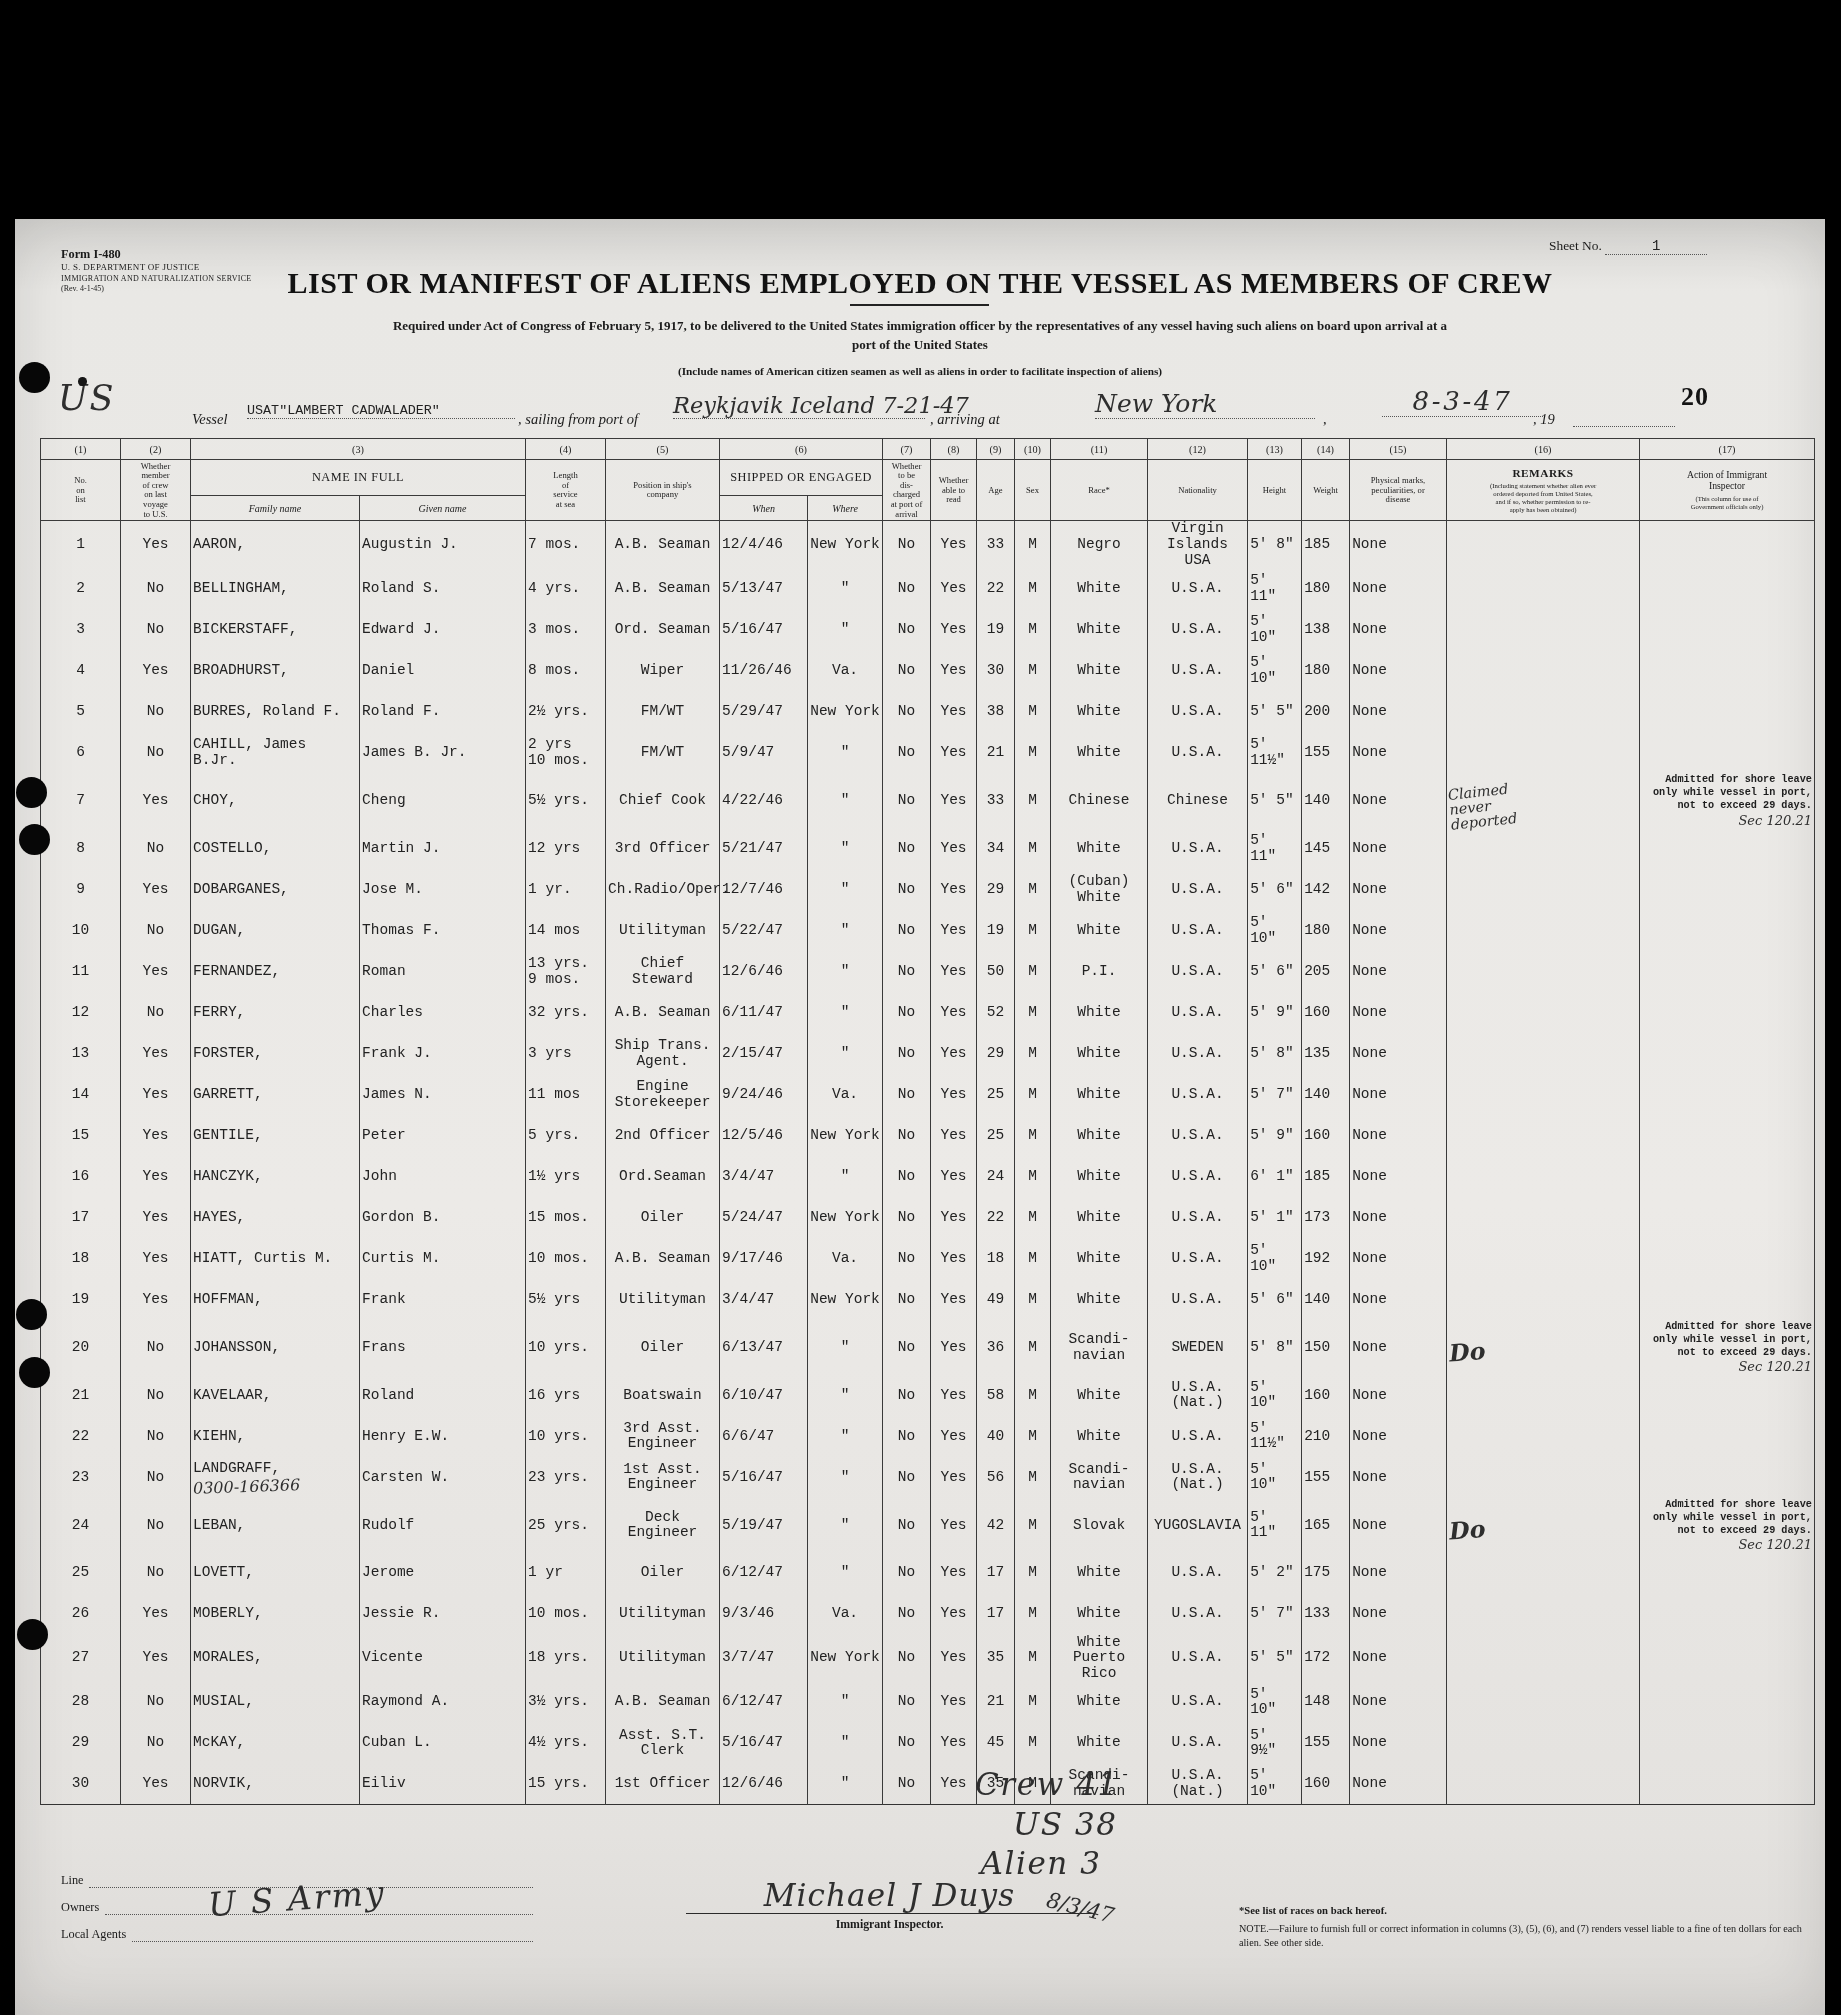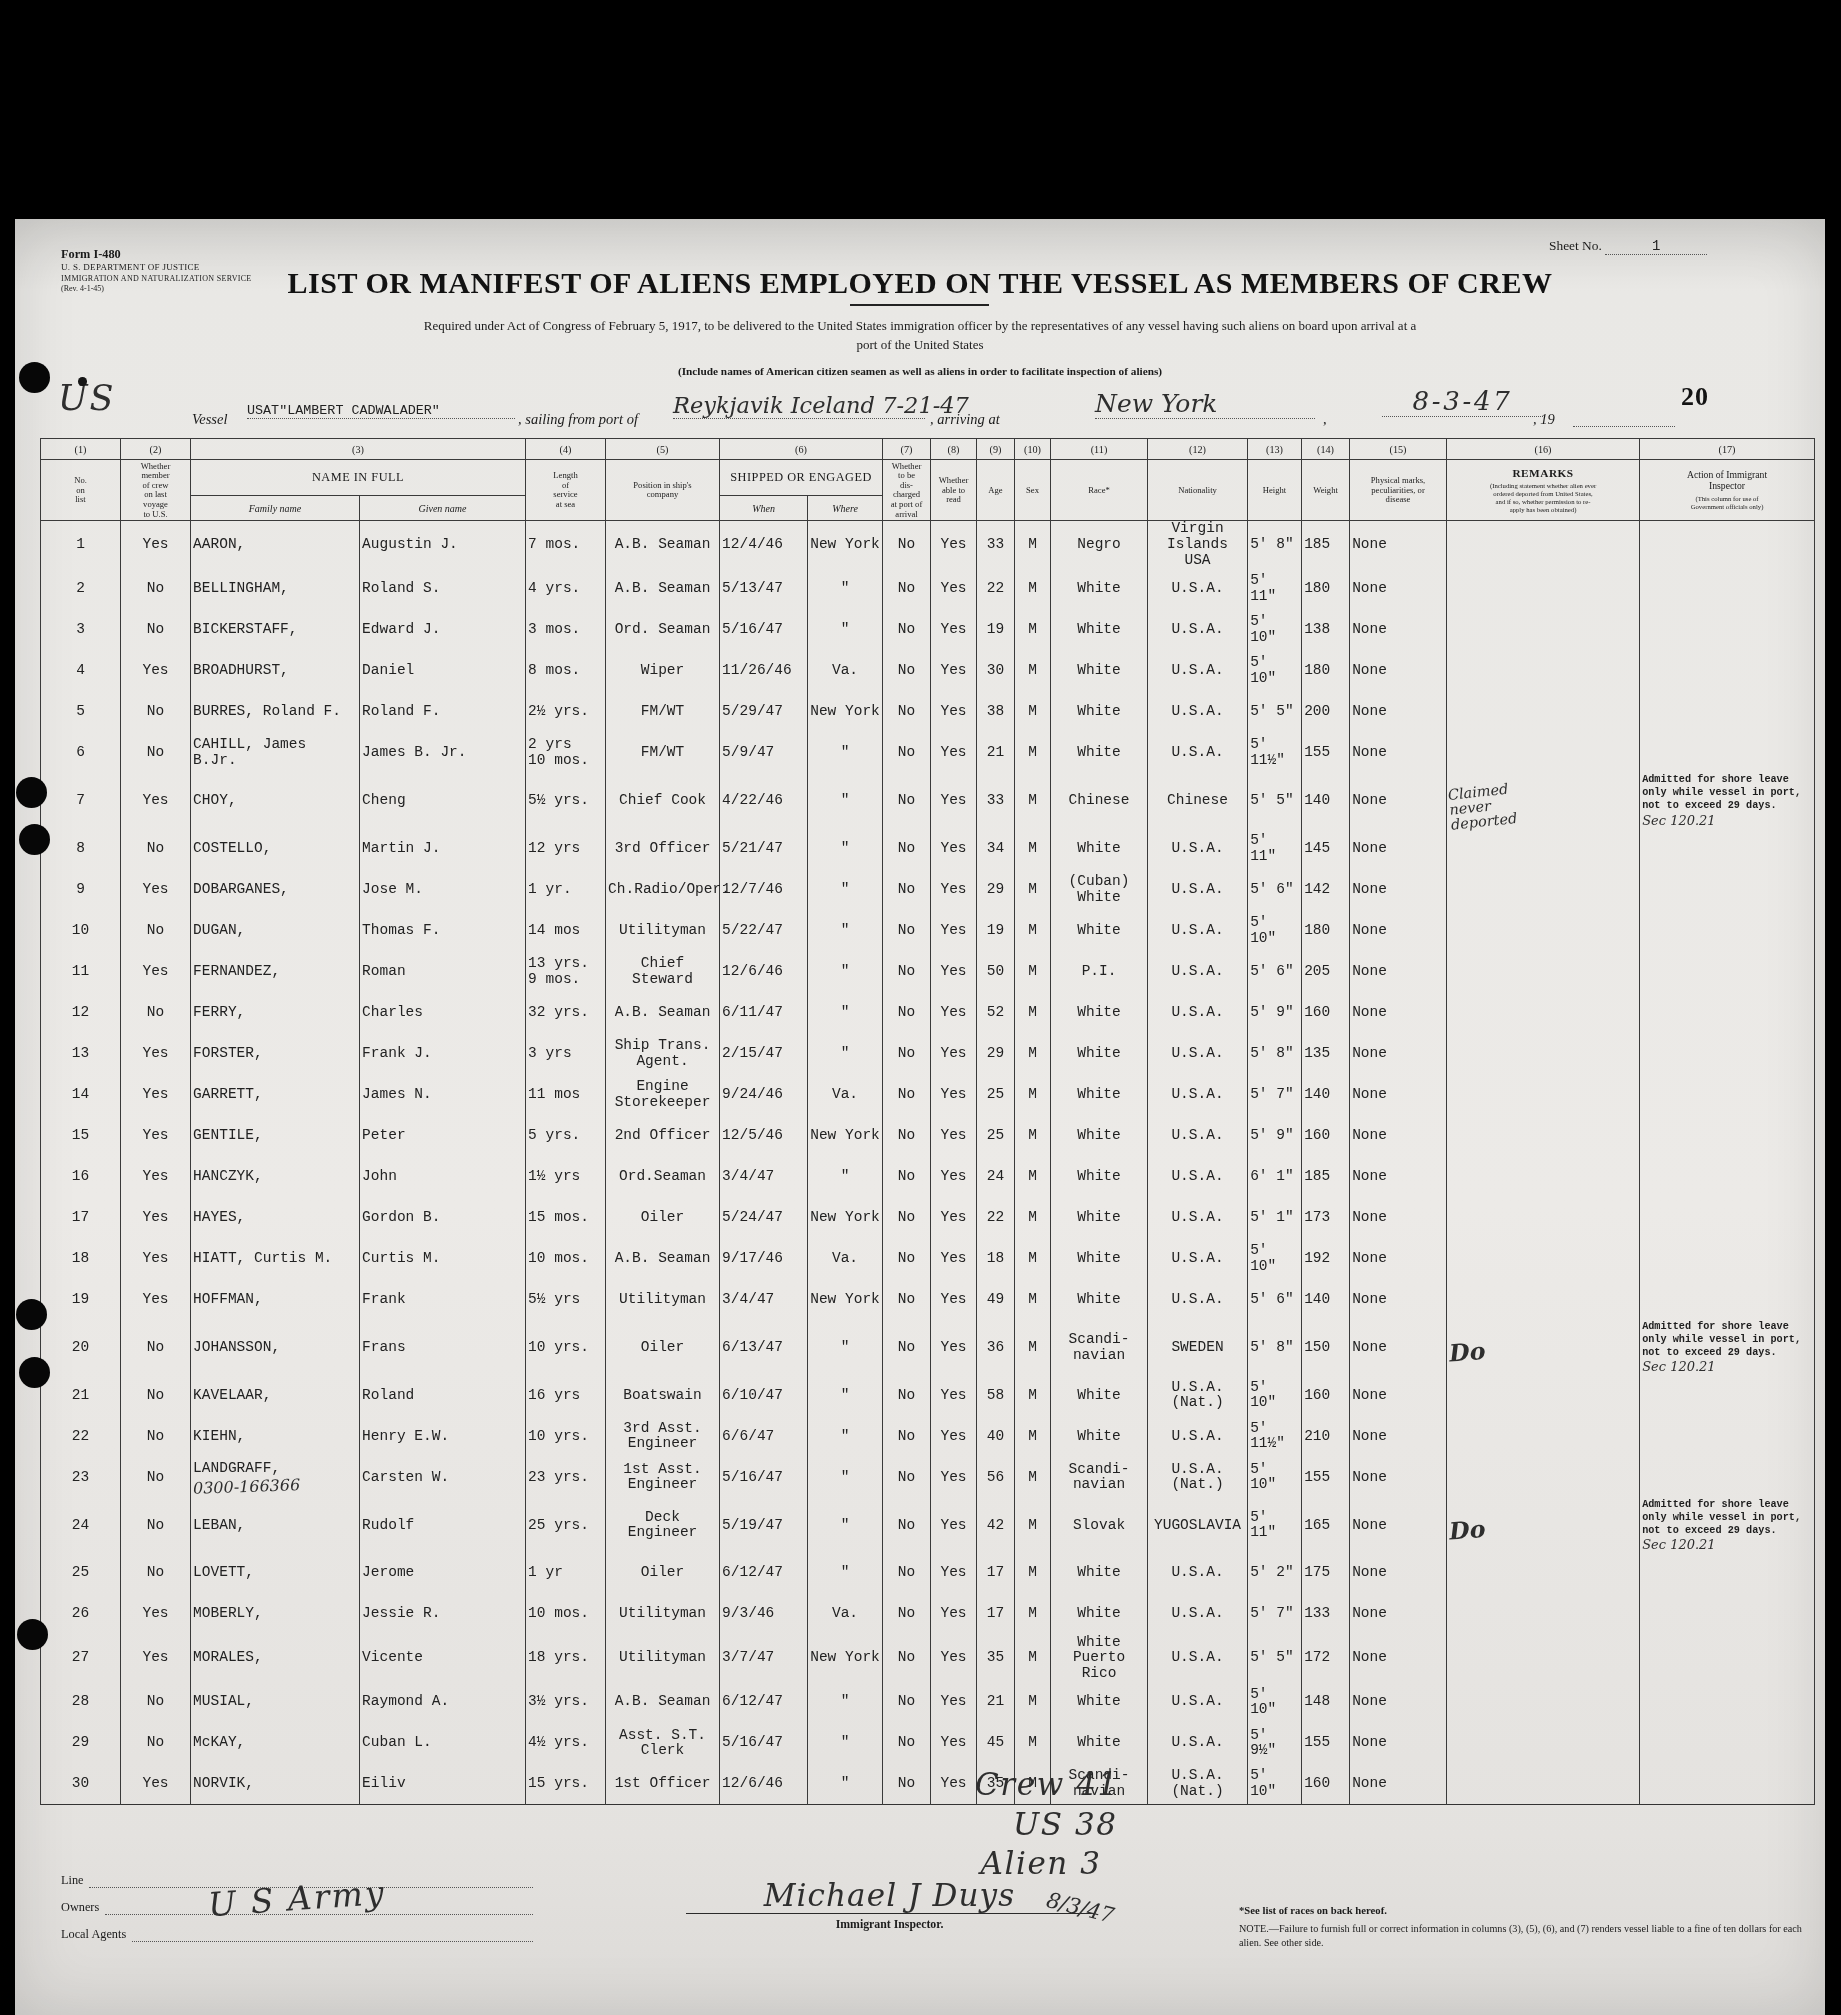--- a/index.html
+++ b/index.html
@@ -26,21 +26,21 @@
   .fi-dept { font-size:9px; letter-spacing:0.3px; }
   .fi-svc { font-size:8px; letter-spacing:0.3px; }
   .fi-rev { font-size:8px; }
   .sheet { position:absolute; left:1534px; top:19.3px; font-size:13.4px; }
   .sheet-label { }
   .sheet-val { display:inline-block; width:102px; border-bottom:1.1px dotted #555; text-align:center; font-size:14px; }
   .title { position:absolute; top:47px; left:0; width:100%; text-align:center;
            font-size:30px; font-weight:bold; letter-spacing:0.5px; color:#121212; }
   .title-rule { position:absolute; top:85px; left:50%; margin-left:-70px; width:139px; border-bottom:2.1px solid #222; }
   .req { position:absolute; top:98px; left:107px; width:1596px; text-align:center;
-         font-size:13px; font-weight:normal; line-height:1.45; }
+         font-size:13px; font-weight:bold; line-height:1.45; }
   .incl { position:absolute; top:146px; left:0; width:100%; text-align:center; font-size:11.3px; font-weight:bold; }
 
   .vessel-line { position:absolute; top:172px; left:0; width:100%; height:59px; }
   .vessel-line > span { position:absolute; white-space:nowrap; }
   .us-mark { left:43px; top:-13px; font-size:35px; letter-spacing:2.1px; }
   .vessel-lbl { left:177px; top:20.4px; font-style:italic; font-size:14.5px;text-align:center; }
   .vessel-name { left:232px; top:11.8px; font-size:13.4px; width:268px; border-bottom:1.1px dotted #555; display:inline-block; }
   .sailing-lbl { left:503px; top:20.4px; font-style:italic; font-size:14.5px; }
   .sailing-val { left:658px; top:1.1px; font-size:22.5px; width:252px; border-bottom:1.1px dotted #555; }
   .arriving-lbl { left:915px; top:20.4px; font-style:italic; font-size:14.5px; }
@@ -76,21 +76,21 @@
   td.c-service { text-align:left; padding-left:4.3px; }
   td.c-position { text-align:center; padding-left:2.1px; }
   td.c-when { text-align:left; padding-left:5.4px; }
   td.c-where { text-align:center; }
   td.c-discharge, td.c-read, td.c-age, td.c-sex { text-align:center; }
   td.c-race, td.c-nationality { text-align:center; }
   td.c-height, td.c-weight { text-align:left; padding-left:2.1px; }
   td.c-height > span { white-space:pre; }
   td.c-marks { text-align:left; padding-left:6.4px; }
   td.c-remarks { text-align:left; padding-left:5.4px; position:relative; }
-  td.c-action { text-align:left; position:relative; }
+  td.c-action { text-align:right; position:relative; }
   .handnum { font-size:16px; transform:rotate(-2deg); white-space:nowrap; }
   .remark-hand { font-size:14.5px; line-height:1.05; white-space:pre-line; transform:rotate(-6deg); }
   .remark-hand.big { font-size:23.6px; font-weight:bold; transform:rotate(-4deg); }
   .action-typed { font-size:10.2px; line-height:1.28; white-space:normal; display:inline; font-weight:bold; color:#1d1d1d; }
   .action-hand { font-size:13px; white-space:nowrap; }
 
   
   .tally { position:absolute; left:960px; top:1546px; font-size:31px; line-height:1.28; letter-spacing:1.6px; }
   .tally div:nth-child(2) { margin-left:38px; }
   .tally div:nth-child(3) { margin-left:5.4px; }

